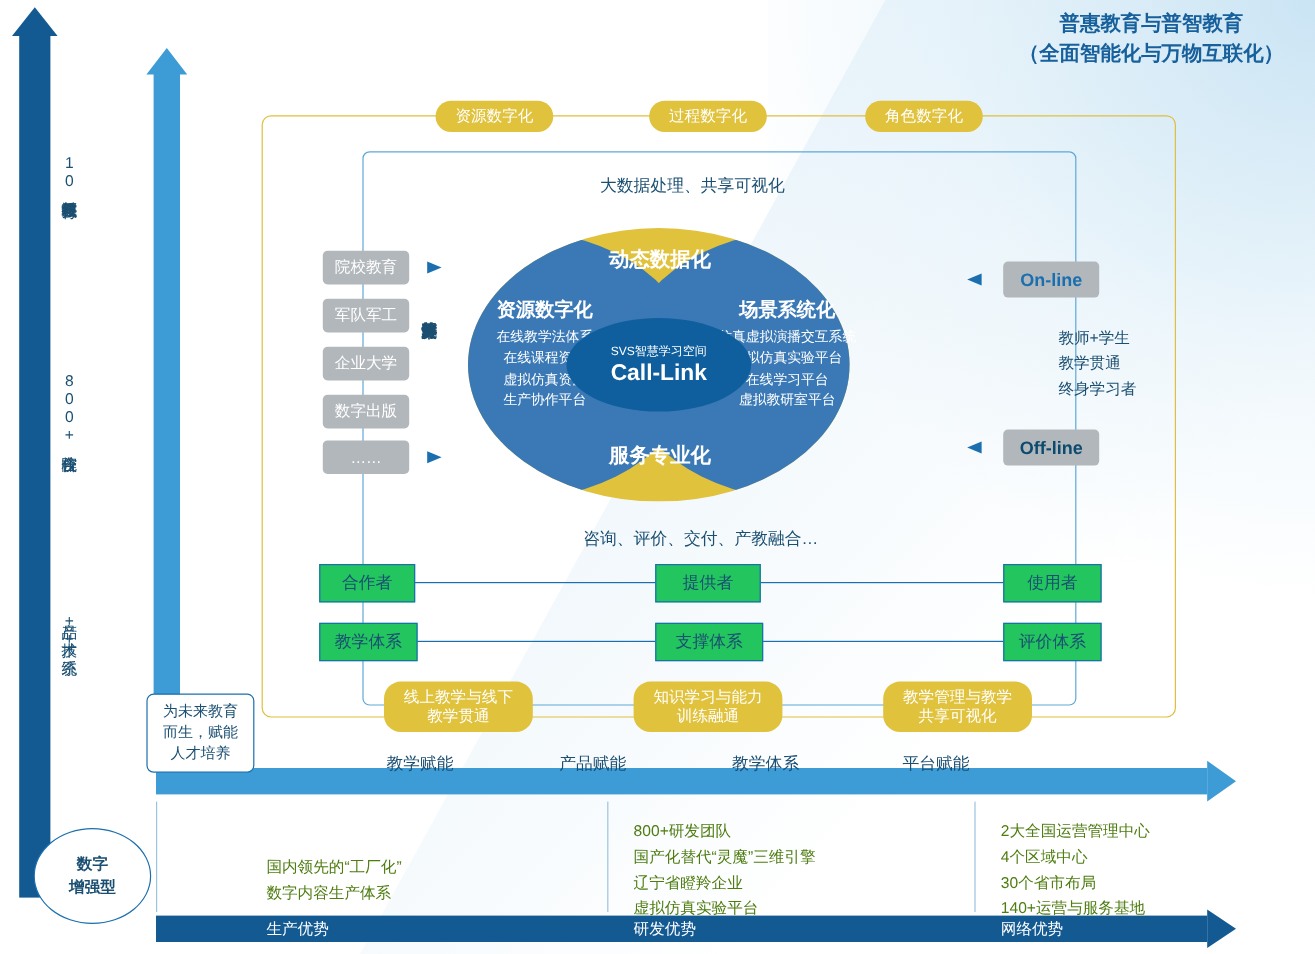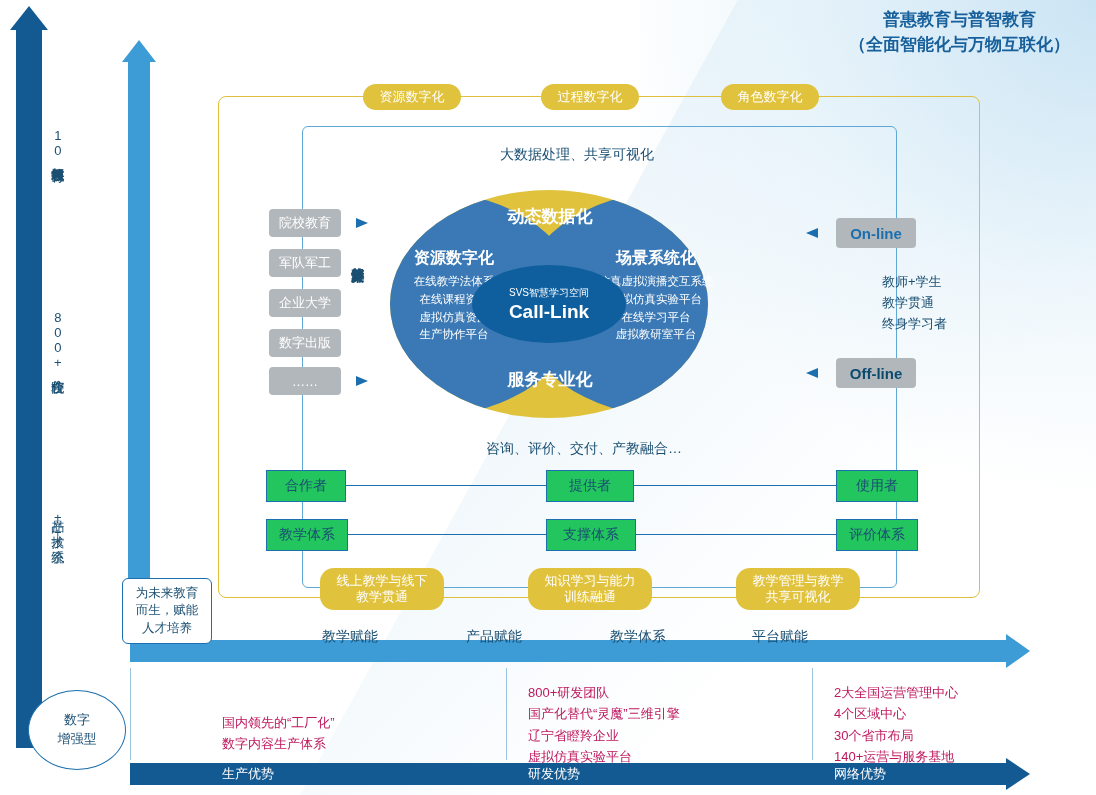--- a/index.html
+++ b/index.html
@@ -187,23 +187,23 @@
   .callout-box{
     position:absolute;left:122px;top:578px;width:88px;height:64px;
     border:1.4px solid #1b6fae;border-radius:6px;background:#ffffff;z-index:4;
     display:flex;align-items:center;justify-content:center;text-align:center;
     font-size:12.5px;line-height:1.4;color:#1b4f72;
   }
   .callout-oval{
     position:absolute;left:28px;top:690px;width:96px;height:78px;
     border:1.6px solid #1b6fae;border-radius:50%;background:#ffffff;z-index:4;
     display:flex;align-items:center;justify-content:center;text-align:center;
-    font-size:13px;line-height:1.45;color:#1b4f72;
-  }
-  .bottom-col{position:absolute;font-size:13px;line-height:1.65;color:#be185d;z-index:3;}
+    font-size:13px;line-height:1.45;color:#1b4f72;font-weight:bold;
+  }
+  .bottom-col{position:absolute;font-size:13px;line-height:1.65;color:#4d7c0f;z-index:3;}
 
   .v-sep{position:absolute;width:1.4px;background:#9cc4de;z-index:1;}
 </style>
 </head>
 <body>
 
 <div class="bg-sweep"></div>
 <div class="bg-sweep2"></div>
 
 <div class="title-wrap">

